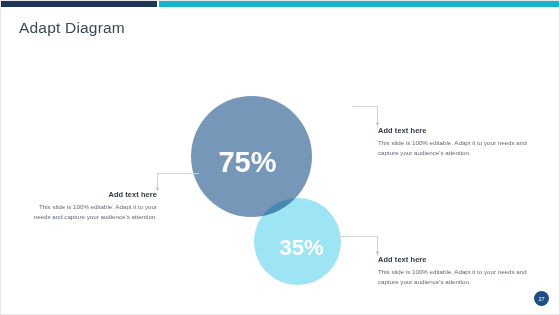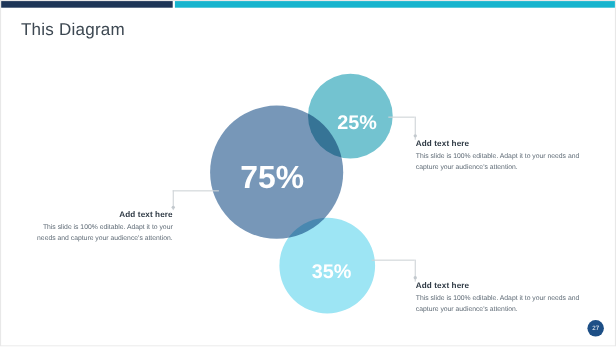--- a/index.html
+++ b/index.html
@@ -69,21 +69,21 @@
     left: 279px; top: 66px;
     width: 77px; height: 77px;
     background: #73c3d0;
     font-size: 18px;
     z-index: 2;
   }
   .c-bottom {
     left: 253px; top: 197px;
     width: 87px; height: 87px;
     background: #9de5f4;
-    font-size: 18px;
+    font-size: 22px;
     z-index: 2;
   }
   .c-main .pct { transform: translate(-4px, 6px); }
   .c-top .pct  { transform: translate(6px, 6px); }
   .c-bottom .pct { transform: translate(4px, 6px); }
 
   
   .conn {
     position: absolute;
     background: #cfd4d8;
@@ -151,29 +151,26 @@
   }
 </style>
 </head>
 <body>
 
 <div id="slide">
 
   <div class="topbar-left"></div>
   <div class="topbar-right"></div>
 
-  <div class="title">This Diagram</div>
+  <div class="title">Adapt Diagram</div>
 
   <div class="venn">
     <div class="circle c-main">
       <span class="pct">75%</span>
     </div>
-    <div class="circle c-top">
-      <span class="pct">25%</span>
-    </div>
     <div class="circle c-bottom">
       <span class="pct">35%</span>
     </div>
   </div>
 
   <div class="conn conn-h conn-tr-h"></div>
   <div class="conn conn-v conn-tr-v"></div>
   <div class="dot dot-tr"></div>
 
   <div class="conn conn-h conn-br-h"></div>

